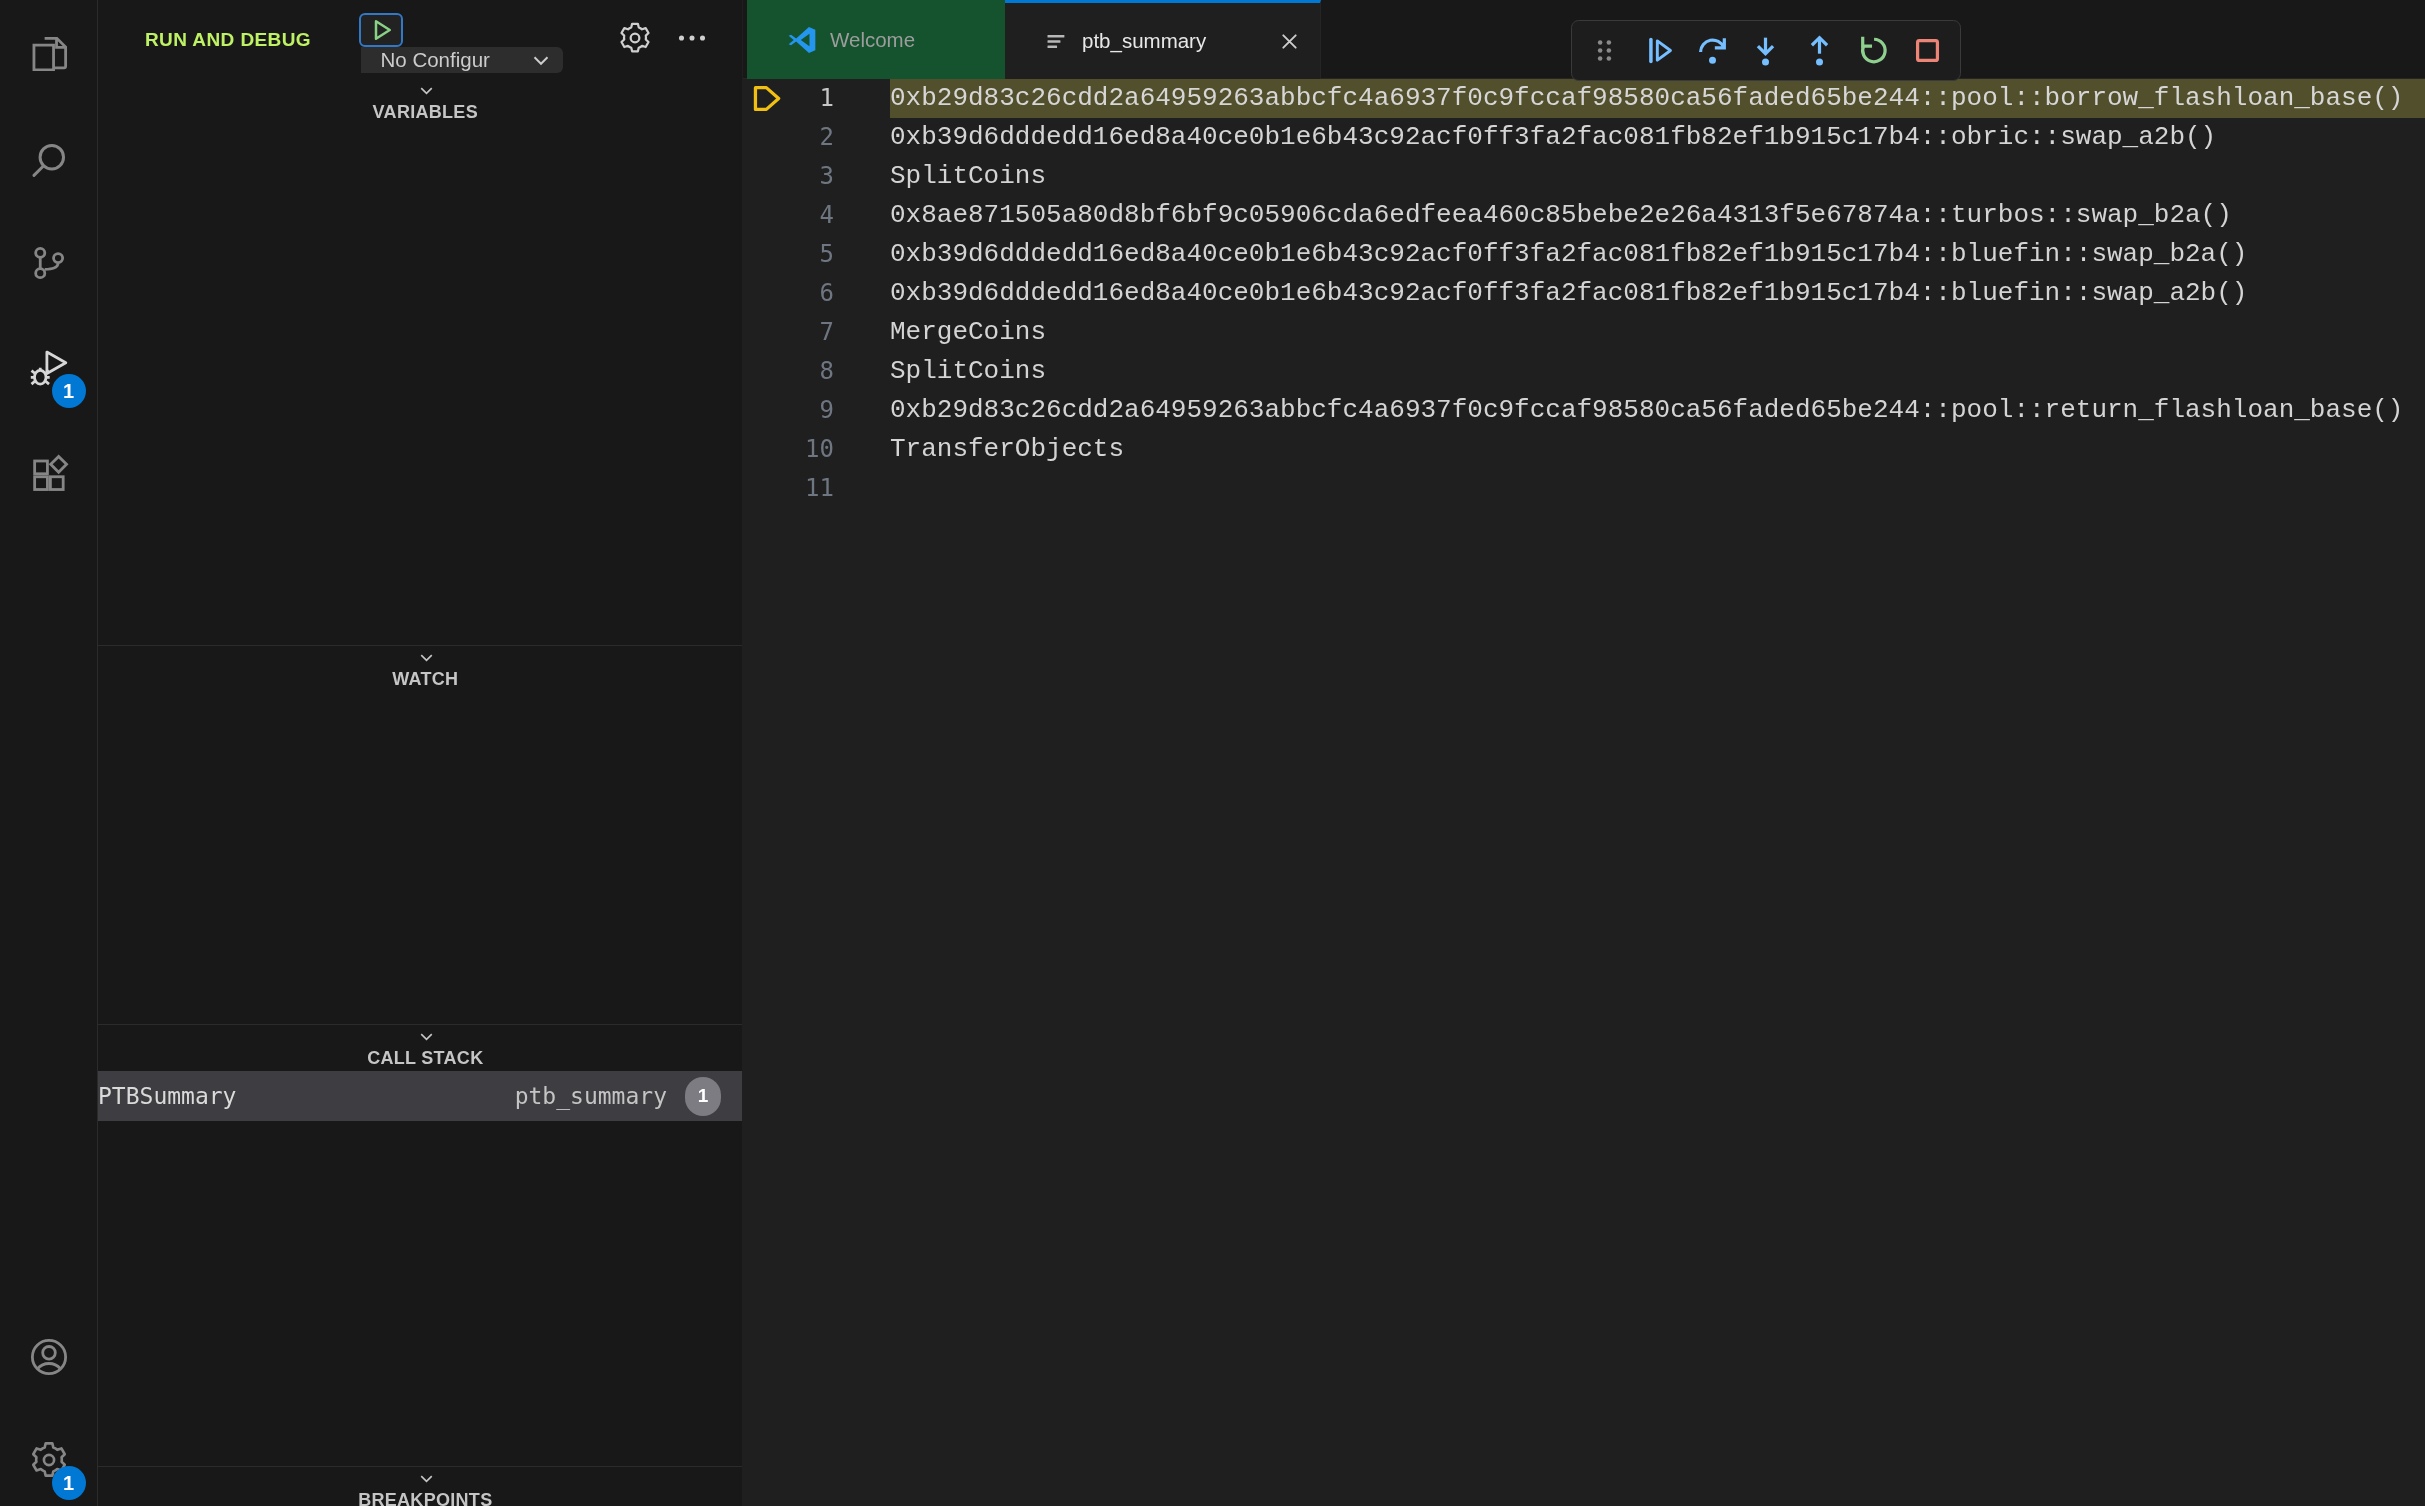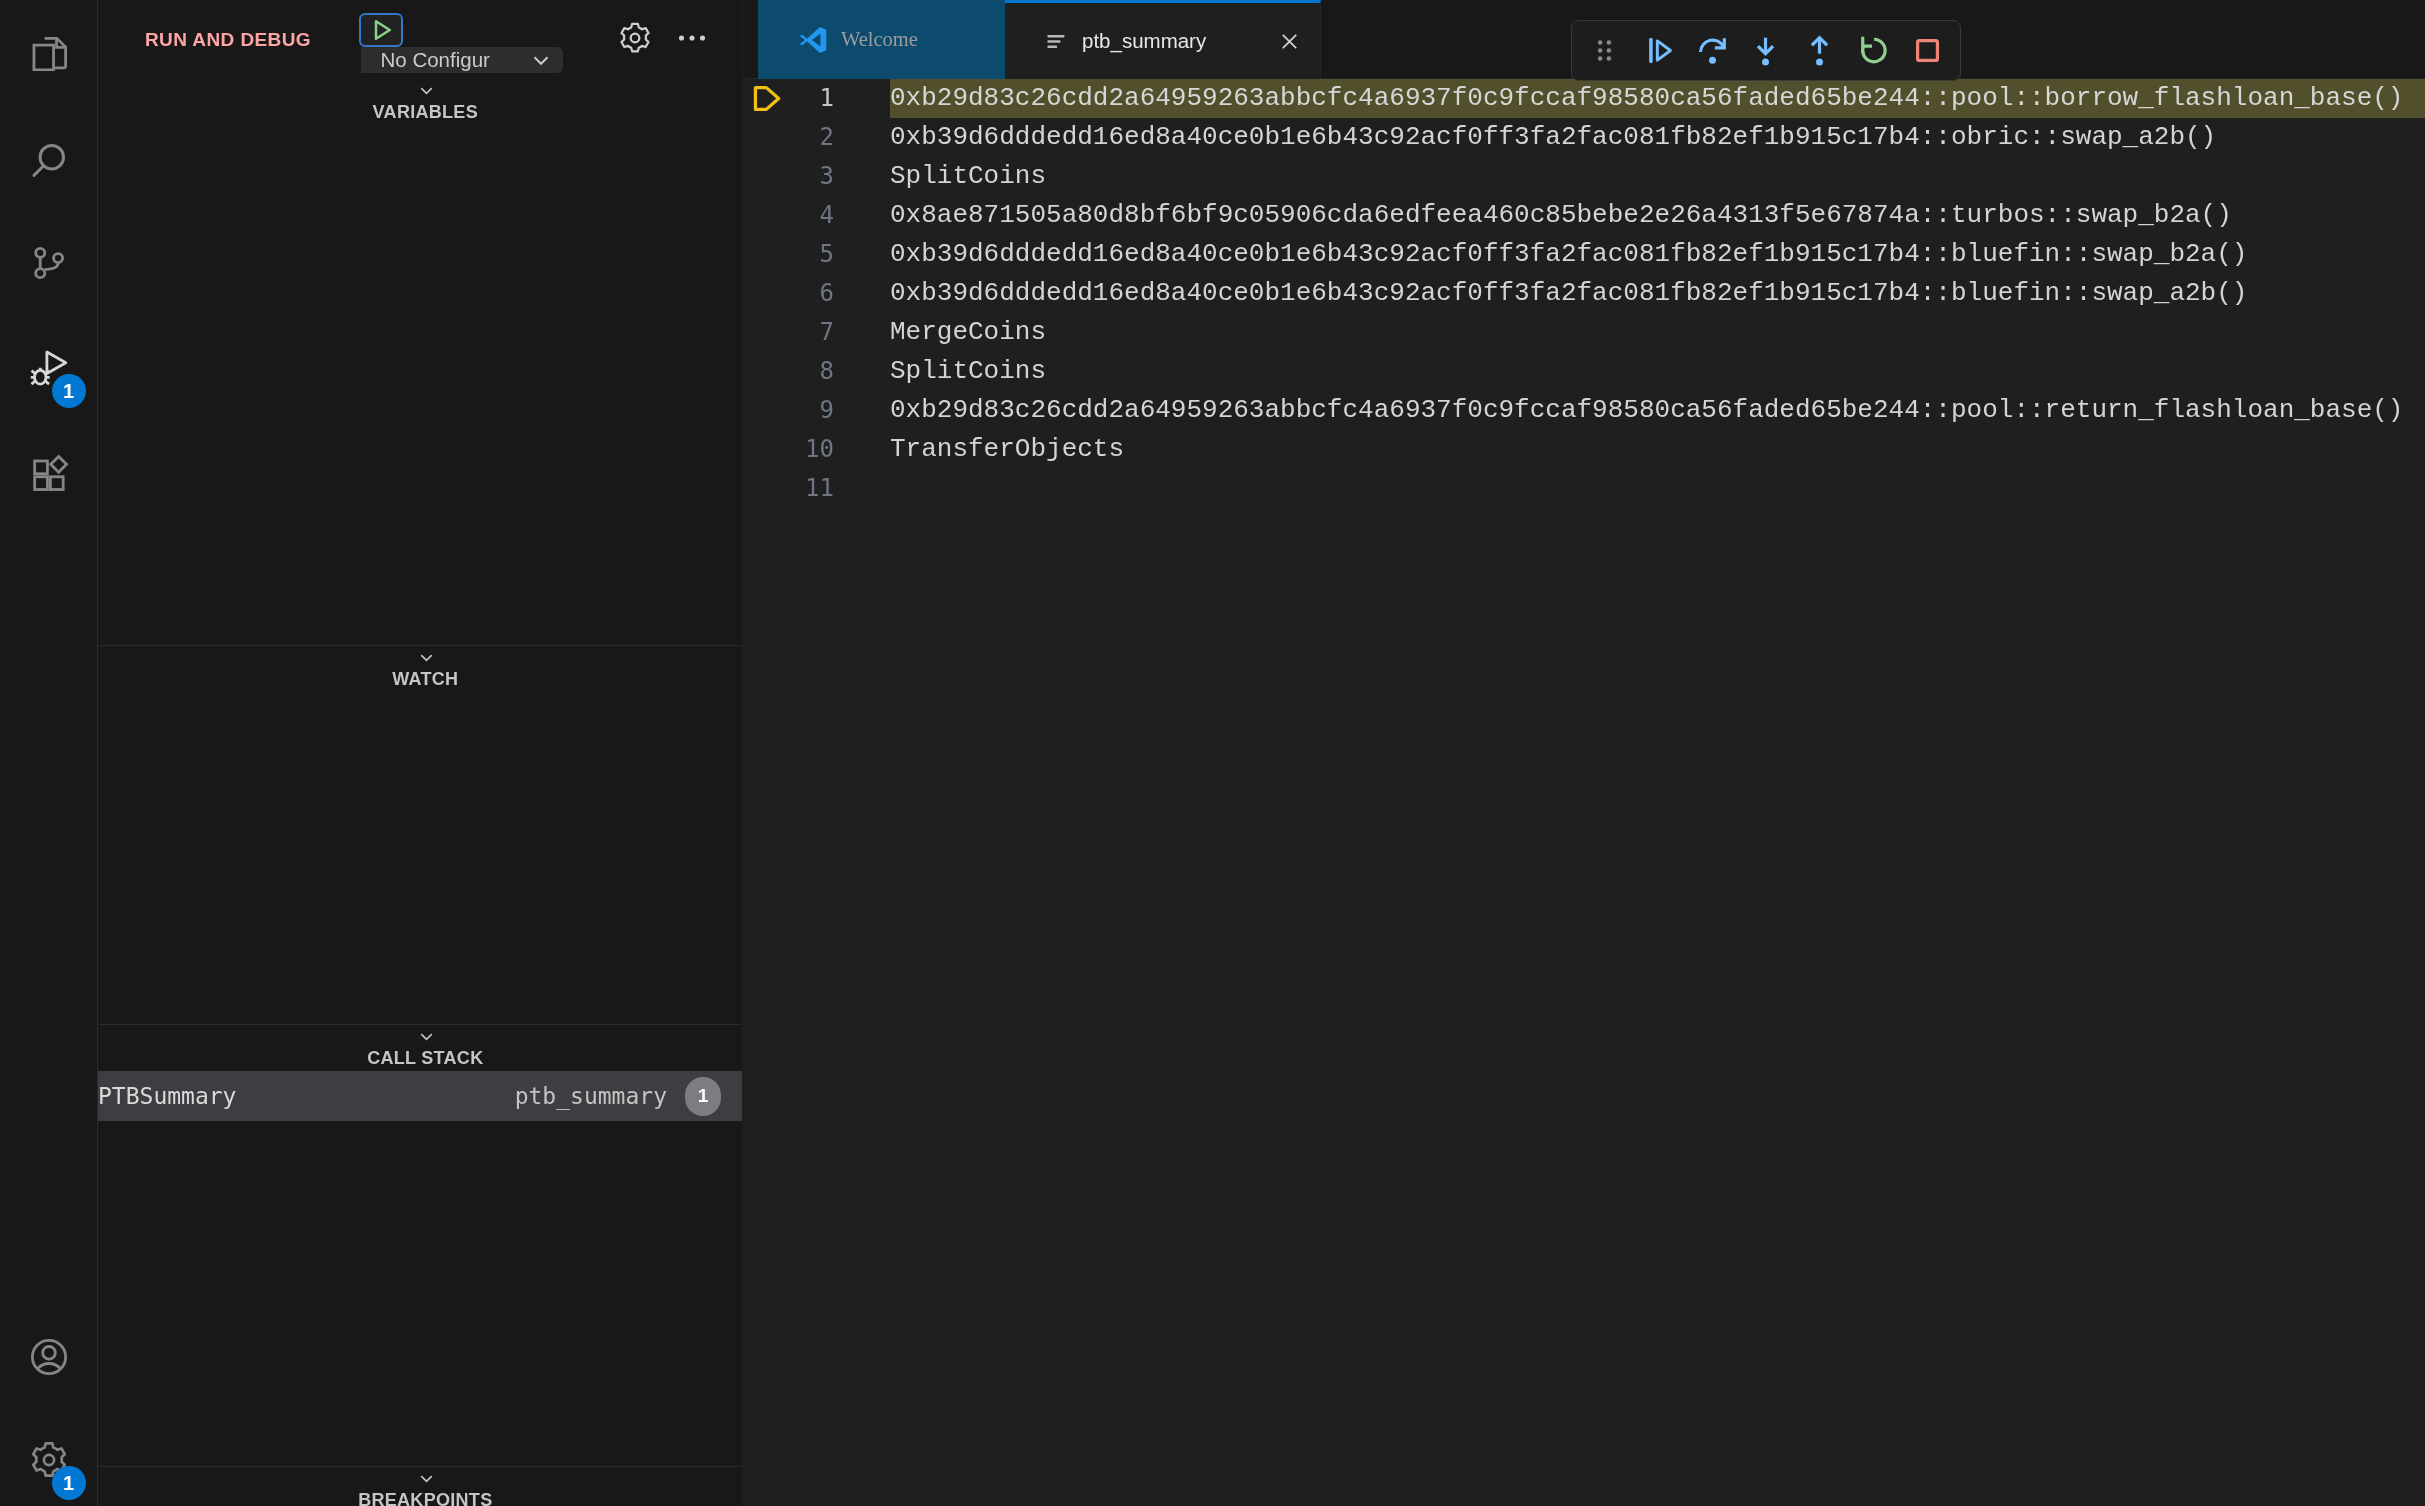--- a/index.html
+++ b/index.html
@@ -17,21 +17,21 @@
     display:flex; align-items:center; justify-content:center; color:#868686; }
   .ab-item.active { color:#d7d7d7; }
   .ab-item svg { width:42px; height:42px; }
   .ab-badge { position:absolute; right:11.4px; bottom:4.6px; min-width:34px; height:34px;
     border-radius:17.4px; background:#0078d4; color:#ffffff; font-size:20px; font-weight:700;
     display:flex; align-items:center; justify-content:center; }
 
   
   .sidebar { position:absolute; left:98px; top:0; width:644px; height:1506px; background:#181818; }
   .sb-title { position:absolute; left:47px; top:0; height:79px; line-height:79px;
-    font-size:19px; font-weight:600; color:#fca5a5; letter-spacing:0.4px; white-space:nowrap; }
+    font-size:19px; font-weight:600; color:#bef264; letter-spacing:0.4px; white-space:nowrap; }
   .launch { position:absolute; left:261px; top:13px; height:50px; display:flex;flex-direction:column; }
   .launch-play { width:44px; height:50px; box-sizing:border-box; border:2.3px solid #3179c7;
     border-radius:6px; background:#222223; display:flex; align-items:center; justify-content:center; }
   .launch-play svg { width:30px; height:30px; color:#89d185; }
   .launch-dd { margin-left:1.5px; width:202px; height:50px; background:#2d2d2e;
     border-radius:0 6px 6px 0; display:flex; align-items:center; padding-left:20px;
     box-sizing:border-box; color:#cccccc; font-size:20.5px; white-space:nowrap; }
   .launch-dd .chev { margin-left:auto; margin-right:9px; width:26px; height:26px; color:#cccccc; }
   .hdr-icon { position:absolute; top:20px; width:36px; height:36px; color:#cfcfcf; }
   .hdr-gear { left:519px; }
@@ -51,22 +51,22 @@
     background:#7c7c82; color:#ffffff; font-size:19px; font-weight:600;
     display:flex; align-items:center; justify-content:center;
     font-family:"Liberation Sans",sans-serif; flex:none; }
 
   
   .editor { position:absolute; left:743px; top:0; right:0; bottom:0; background:#1f1f1f; }
   .tabbar { position:absolute; top:0; left:0; right:0; height:79px; background:#181818;
     border-bottom:0.8px solid #252526; box-sizing:border-box; }
   .tab { position:absolute; top:0; height:79px; box-sizing:border-box;
     display:flex; align-items:center; cursor:default; }
-  .tab-welcome { left:15px; width:260px; background:#0c4a6e; border-right:0.8px solid #252526;
-    padding-left:39px; color:#9d9d9d;font-family:Liberation Serif, serif; }
+  .tab-welcome { left:4px; width:260px; background:#14532d; border-right:0.8px solid #252526;
+    padding-left:39px; color:#9d9d9d; }
   .tab-active { left:262px; width:316px; background:#1f1f1f; border-right:0.8px solid #252526;
     border-top:3px solid #0078d4; padding-left:38px; color:#e8e8e8; }
   .tab-icon { width:32px; height:32px; flex:none; }
   .tab-icon.small { width:27px; height:27px; color:#b8b8b8; }
   .tab-label { margin-left:12px; font-size:20.5px; white-space:nowrap; }
   .tab-close { margin-left:auto; margin-right:16.7px; width:27px; height:27px; color:#cccccc; }
 
   .dbg-toolbar { position:absolute; left:828px; top:20px; width:390px; height:61px;
     background:#1d1d1e; border:1.5px solid #3a3a3a; border-radius:7.6px;
     display:flex; align-items:center; justify-content:space-between;

